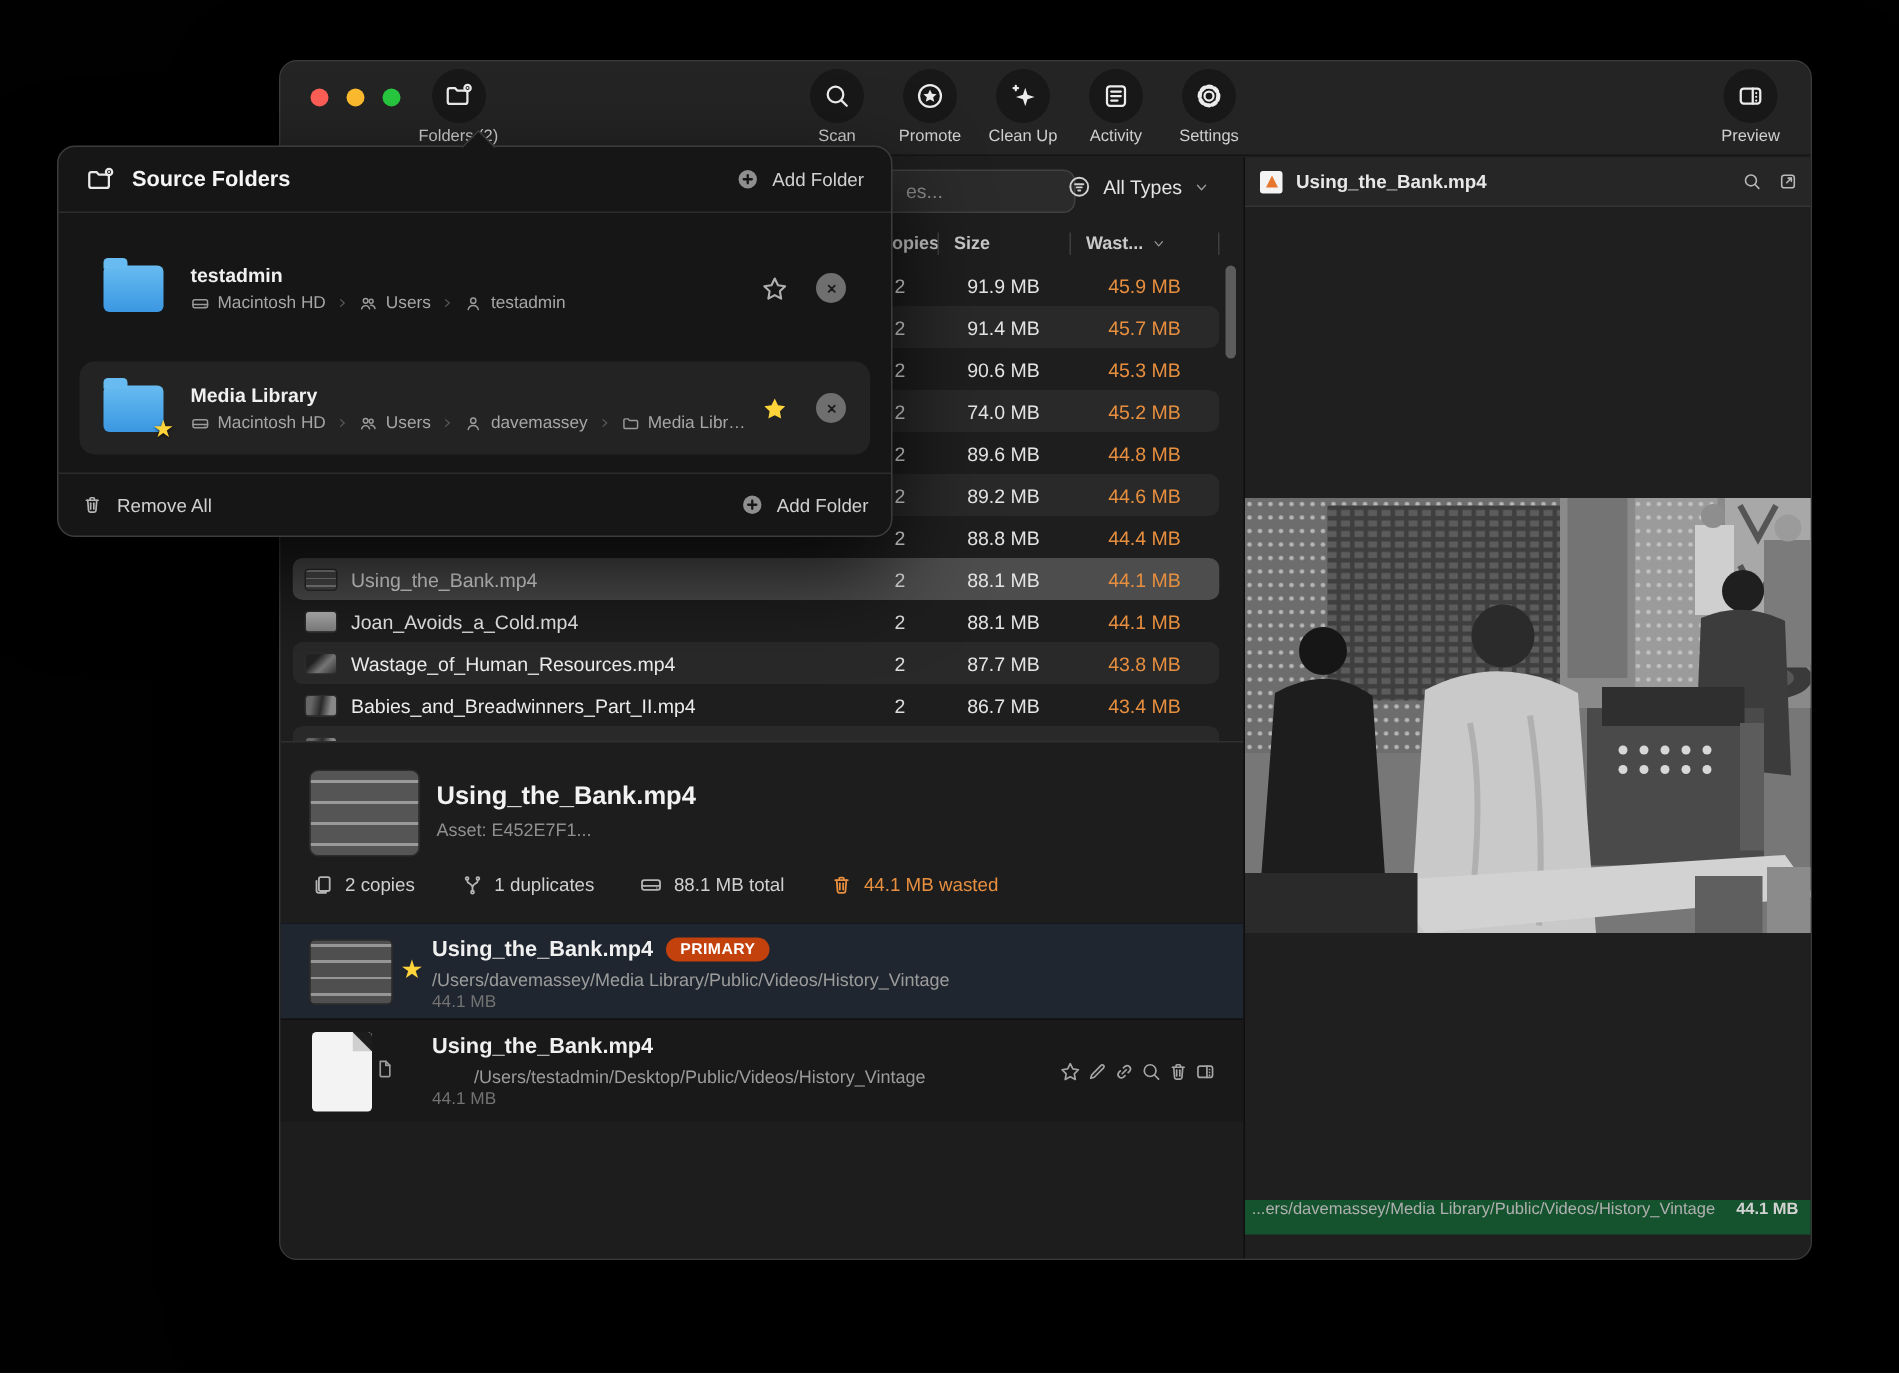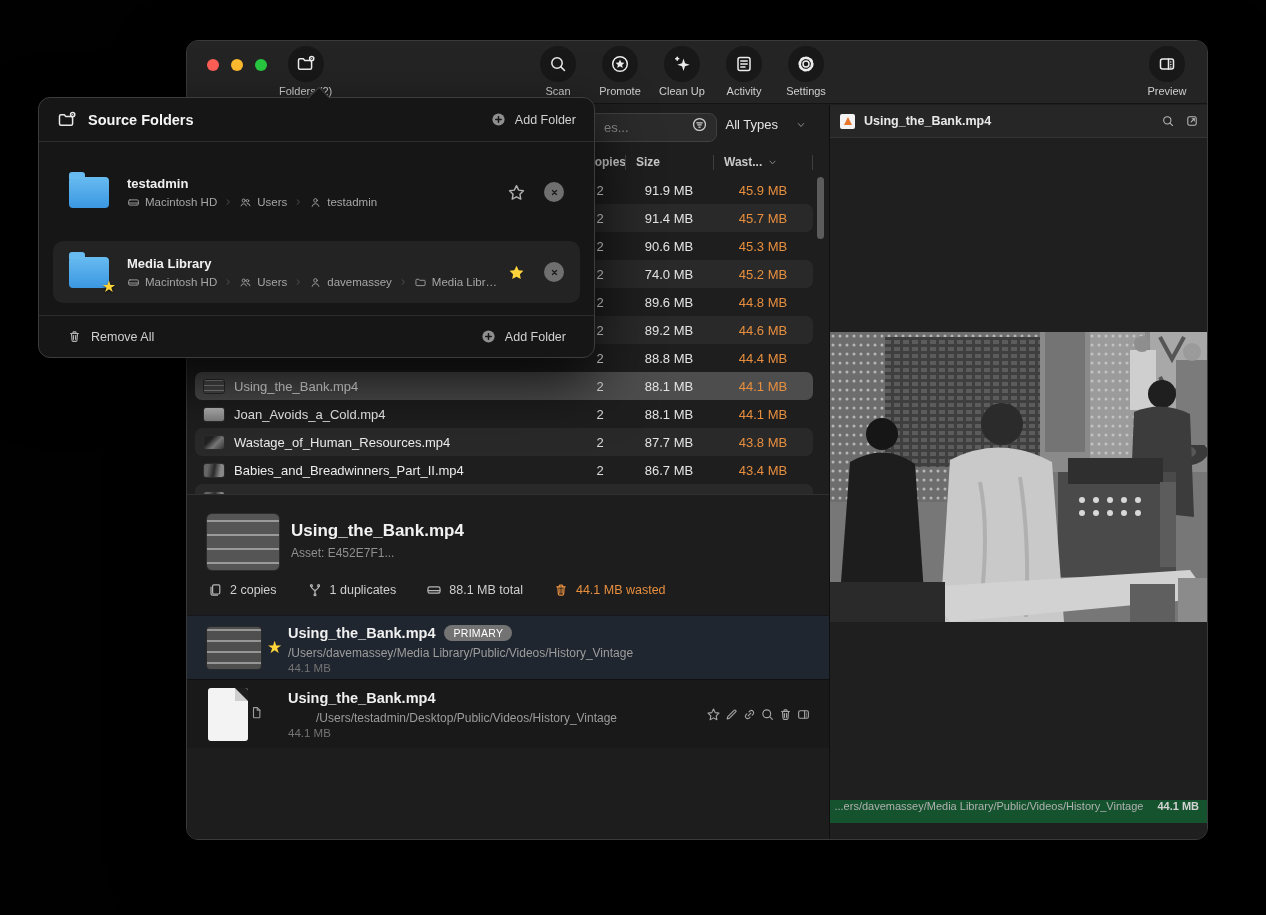--- a/index.html
+++ b/index.html
@@ -22,21 +22,21 @@
   .tbtn .circ { width:36px; height:36px; border-radius:50%; background:#181818; display:flex; align-items:center; justify-content:center; color:#ececec; }
   .tbtn .lbl { font-size:11px; color:#cfcfcf; white-space:nowrap; }
   .tbtn.abs { position:absolute; top:5px; }
   .tgroup { position:absolute; top:5px; left:345px; display:flex; gap:10px; }
 
   
   .main { position:absolute; left:0; top:64px; width:642px; bottom:0; background:#1e1e1e; }
   .search { position:absolute; top:8px; left:240px; width:290px; height:29px; background:#2b2b2b;
     border:1px solid #404040; border-radius:8px; color:#8d8d8d; font-size:13px; line-height:27px; padding-left:176px;
     white-space:nowrap; overflow:hidden; }
-  .tfilter { position:absolute; top:11px; right:22px; display:flex; align-items:center; gap:17px; color:#e3e3e3; font-size:13px; }
+  .tfilter { position:absolute; top:11px; right:22px; display:flex; align-items:center; gap:7px; color:#e3e3e3; font-size:13px; }
   .tfilter .fic { color:#d0d0d0; }
   .chev { color:#9a9a9a; }
 
   .thead { position:absolute; top:44px; left:8px; right:16px; height:26px; display:grid;
     grid-template-columns:1fr 50px 88px 100px; align-items:center; color:#c9c9c9; font-size:12px; font-weight:700; }
   .thead .hc { border-left:1px solid #3e3e3e; padding-left:10px; height:15px; line-height:15px; display:flex; align-items:center; gap:5px; }
   .thead .hc.last { border-right:1px solid #3e3e3e; }
 
   .tbody { position:absolute; top:71px; left:8px; right:16px; height:318px; overflow:hidden; }
   .trow { height:28px; display:grid; grid-template-columns:1fr 50px 88px 100px; align-items:center; border-radius:7px; }
@@ -69,21 +69,21 @@
   .crow.primary { top:120px; height:64px; background:#20262f; border-top:1px solid #15181d; }
   .crow.other { top:184px; height:69px; background:#191919; border-top:1px solid #101010; }
   .cthumb { position:absolute; left:19px; top:10px; width:56px; height:44px; border-radius:4px;
     background:repeating-linear-gradient(0deg,#4f4f4f 0 5px,#969696 5px 7px,#4f4f4f 7px 11px); border:1px solid #2a2a2a; }
   .cpage { position:absolute; left:21px; top:8px; width:40px; height:53px; background:#f3f3f3; border-radius:3px; }
   .cpage::after { content:""; position:absolute; right:0; top:0; border-style:solid; border-width:0 13px 13px 0; border-color:#1d1d1d #1d1d1d #cfcfcf #cfcfcf; border-top-right-radius:3px; }
   .cstar { position:absolute; left:80px; top:21px; font-size:17px; color:#ffd43b; }
   .cdoc { position:absolute; left:62px; top:25px; color:#9a9a9a; }
   .ctitle { position:absolute; left:101px; display:flex; align-items:center; gap:9px; font-size:14.5px; font-weight:700; color:#f0f0f0; }
   .crow.primary .ctitle{ top:9px; } .crow.other .ctitle{ top:10px; }
-  .badge { background:#737373; color:#fff; font-size:10.5px; font-weight:400; padding:2px 9px; border-radius:9px; letter-spacing:.3px; }
+  .badge { background:#c2410c; color:#fff; font-size:10.5px; font-weight:700; padding:2px 9px; border-radius:9px; letter-spacing:.3px; }
   .cpath { position:absolute; left:101px; font-size:12px; color:#9c9c9c; }
   .crow.primary .cpath{ top:30px; } .crow.other .cpath{ top:31px;margin-left:28px; }
   .csize { position:absolute; left:101px; font-size:11.5px; color:#737373; }
   .crow.primary .csize{ top:46px; } .crow.other .csize{ top:47px; }
   .cactions { position:absolute; right:18px; top:27px; display:flex; gap:3px; color:#a5a5a5; }
   .cactions .ab { width:15px; }
 
   
   .ppane { position:absolute; left:642px; top:64px; width:380px; bottom:0; background:#1f1f1f; border-left:1px solid #0f0f0f; }
   .pheader { position:absolute; top:0; left:0; right:0; height:33px; background:#262626; border-bottom:1px solid #343434;
@@ -115,21 +115,21 @@
   .ftext { min-width:0; }
   .fname2 { font-size:13px; font-weight:700; color:#f0f0f0; margin-bottom:5px; }
   .crumbs { display:flex; align-items:center; gap:6px; font-size:11.5px; color:#a6a6a6; white-space:nowrap; }
   .seg { display:flex; align-items:center; gap:5px; }
   .seg .cic { color:#9a9a9a; }
   .csep { color:#5c5c5c; }
   .rstar { margin-left:auto; color:#b0b0b0; }
   .rstar.on { color:#ffd43b; }
   .xc { width:20px; height:20px; border-radius:50%; background:#6f6f6f; color:#1c1c1c; display:flex; align-items:center; justify-content:center; flex:0 0 auto; }
   .pop-foot { position:absolute; left:0; right:0; bottom:0; height:42px; border-top:1px solid #2c2c2c;
-    display:flex; align-items:center; justify-content:space-between; padding:0 28px; }
+    display:flex; align-items:center; justify-content:space-between; padding:0 15px; }
   .rall { display:flex; align-items:center; gap:9px; font-size:12.5px; color:#cfcfcf; }
   .rall .ric { color:#b5b5b5; }
 </style>
 </head>
 <body>
 
 <svg width="0" height="0" style="position:absolute">
   <defs>
     <symbol id="s-folder-gear" viewBox="0 0 20 20">
       <path d="M2.5 6.2a1.5 1.5 0 0 1 1.5-1.5h3.3l1.5 1.7h5.3a1.5 1.5 0 0 1 1.5 1.5v5.9a1.5 1.5 0 0 1-1.5 1.5H4a1.5 1.5 0 0 1-1.5-1.5Z"></path>

